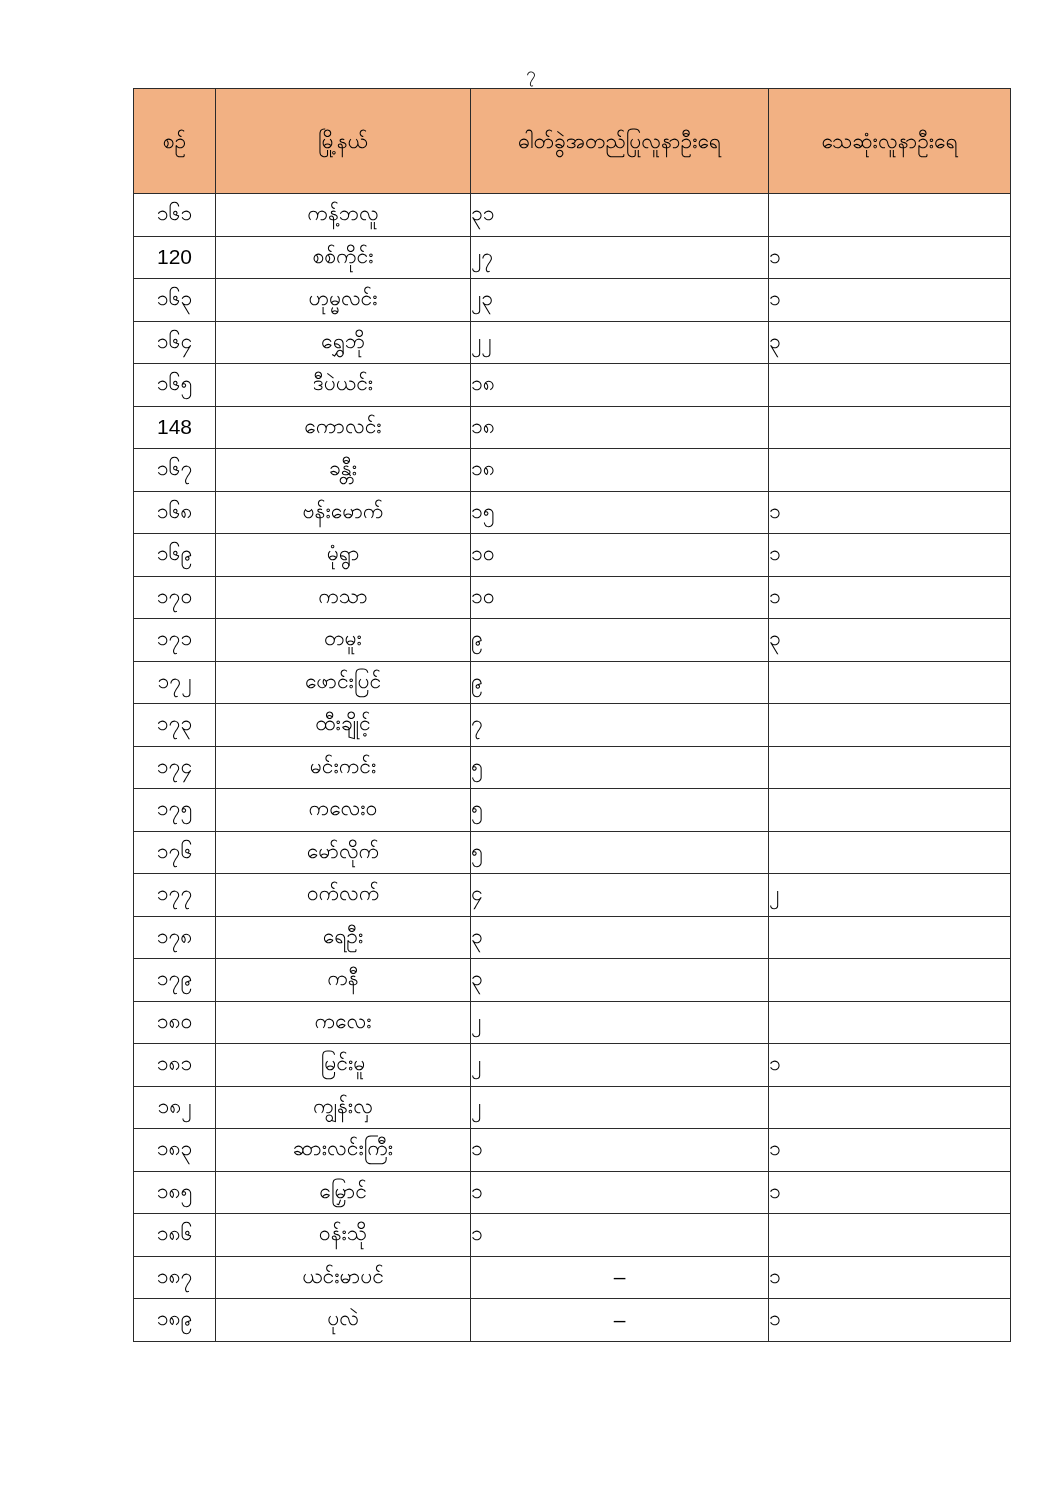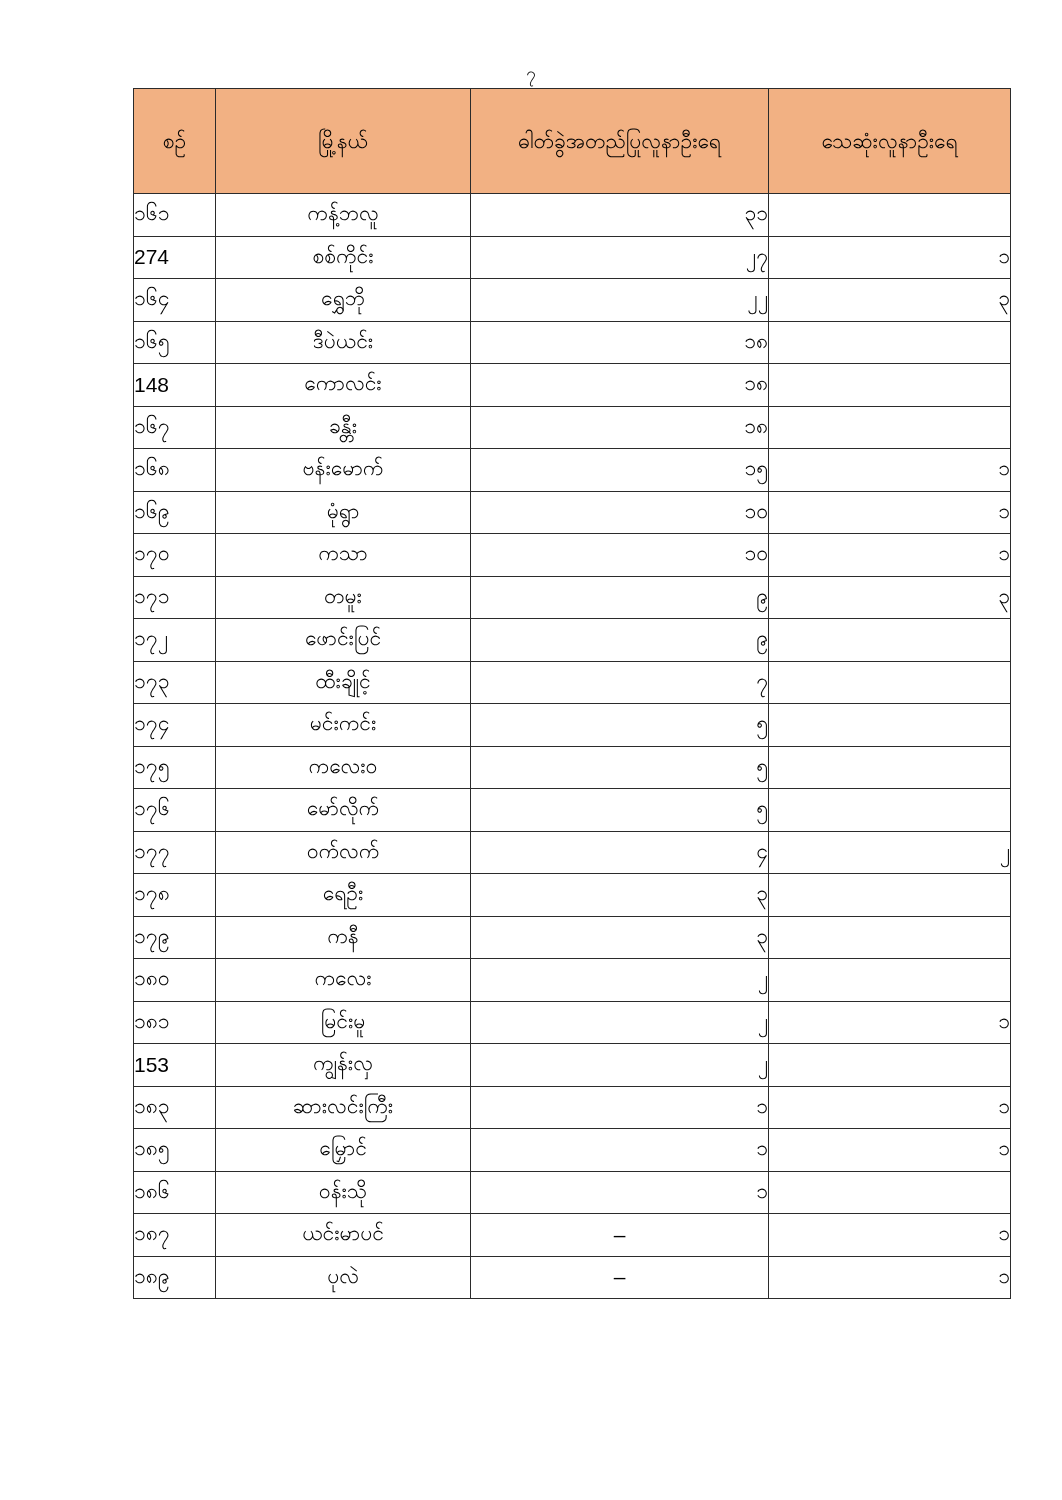--- a/index.html
+++ b/index.html
@@ -62,31 +62,30 @@
     padding: 4px 4px;
   }
   table.data thead th.h-no {
     font-size: 21px;
   }
   table.data tbody td {
     height: 41.5px;
     font-size: 21px;
   }
   td.no {
-    text-align: left;
+    text-align: center;
     padding-right: 8px;
     white-space: nowrap;
   }
   td.town {
     text-align: center;
     padding-left: 14px;
     white-space: nowrap;
   }
   td.num {
-    text-align: right;
     padding-right: 18px;
     white-space: nowrap;
   }
   td.dash {
     text-align: center;
     padding-right: 18px;
   }
 </style>
 </head>
 <body>
@@ -112,23 +111,29 @@
         </tr>
       </thead>
       <tbody id="tbody">
           <tr>
             <td class="no">၁၆၁</td>
             <td class="town">ကန့်ဘလူ</td>
             <td class="num">၃၁</td>
             <td class="num"></td>
           </tr>
           <tr>
-            <td class="no">274</td>
+            <td class="no">120</td>
             <td class="town">စစ်ကိုင်း</td>
             <td class="num">၂၇</td>
+            <td class="num">၁</td>
+          </tr>
+          <tr>
+            <td class="no">၁၆၃</td>
+            <td class="town">ဟုမ္မလင်း</td>
+            <td class="num">၂၃</td>
             <td class="num">၁</td>
           </tr>
           <tr>
             <td class="no">၁၆၄</td>
             <td class="town">ရွှေဘို</td>
             <td class="num">၂၂</td>
             <td class="num">၃</td>
           </tr>
           <tr>
             <td class="no">၁၆၅</td>
@@ -226,21 +231,21 @@
             <td class="num">၂</td>
             <td class="num"></td>
           </tr>
           <tr>
             <td class="no">၁၈၁</td>
             <td class="town">မြင်းမူ</td>
             <td class="num">၂</td>
             <td class="num">၁</td>
           </tr>
           <tr>
-            <td class="no">153</td>
+            <td class="no">၁၈၂</td>
             <td class="town">ကျွန်းလှ</td>
             <td class="num">၂</td>
             <td class="num"></td>
           </tr>
           <tr>
             <td class="no">၁၈၃</td>
             <td class="town">ဆားလင်းကြီး</td>
             <td class="num">၁</td>
             <td class="num">၁</td>
           </tr>

